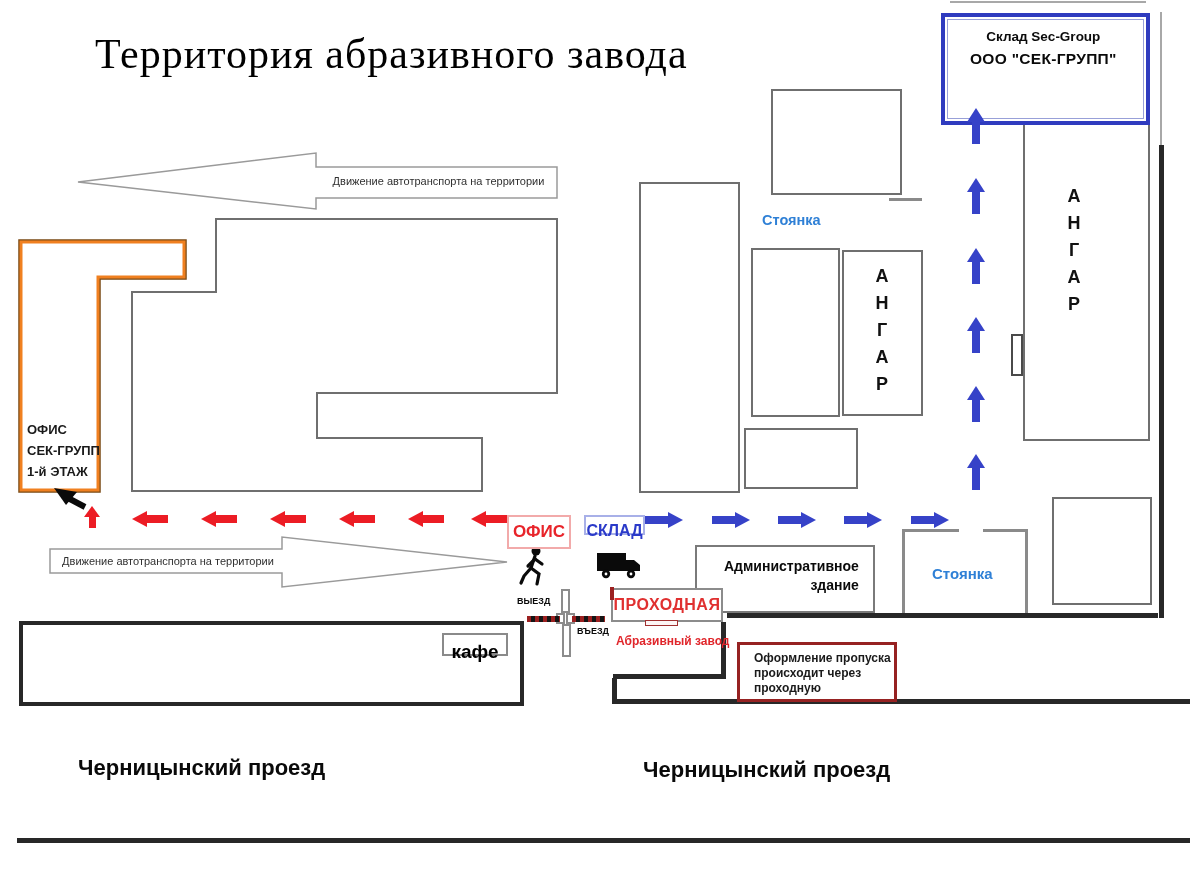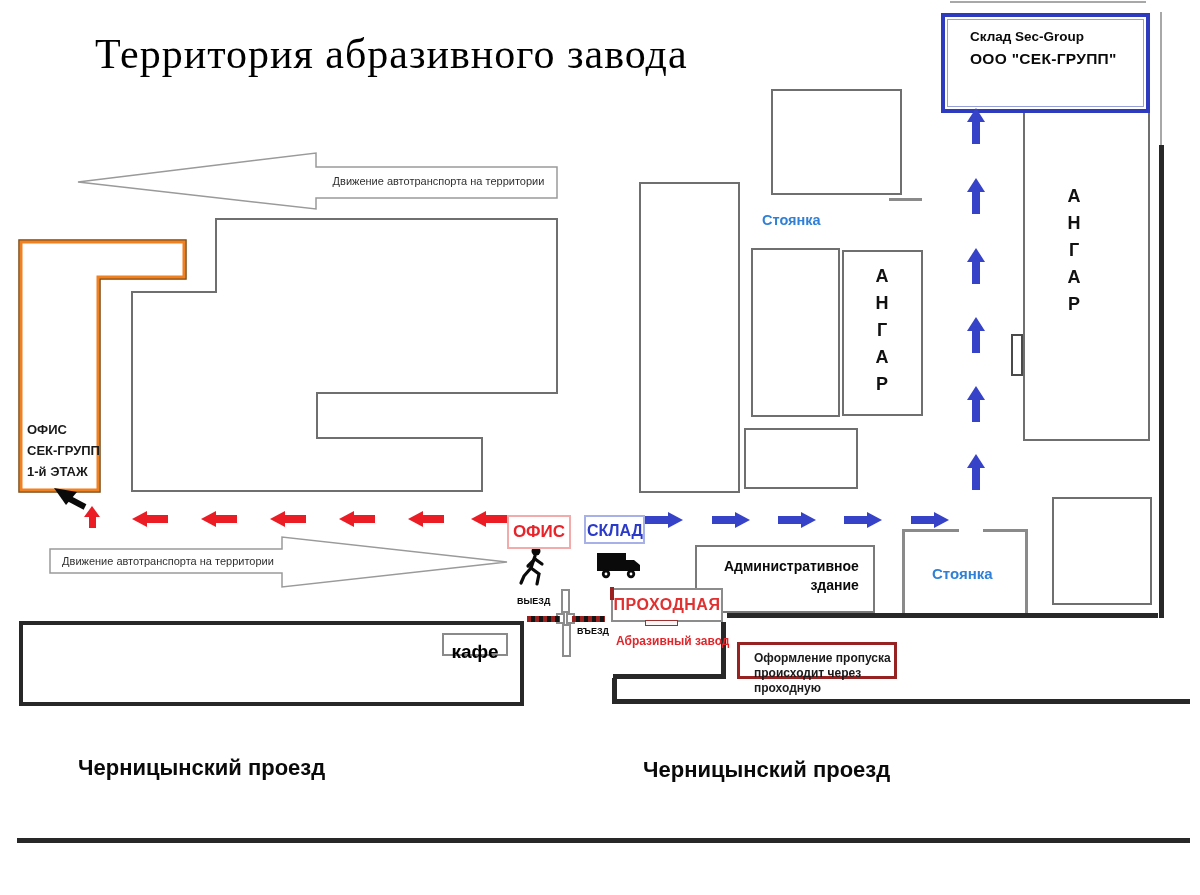--- a/index.html
+++ b/index.html
@@ -23,38 +23,38 @@
            font-size:18px; letter-spacing:7px; color:#111; z-index:5; }
   .blue-lbl { color:#2f80d6; font-weight:bold; }
   .street { font-size:22px; font-weight:bold; color:#0a0a0a; }
   .tinyb  { font-size:9px; font-weight:bold; color:#0a0a0a; }
   .redtxt { color:#e0262b; font-weight:bold; }
 
   
   .office-tag { position:absolute; left:507px; top:515px; width:64px; height:34px; border:2px solid #f2aaaa;
                 box-sizing:border-box; background:#fff; z-index:4; text-align:center; line-height:29px;
                 font-size:17px; font-weight:bold; color:#e8242a; }
-  .sklad-tag  { position:absolute; left:584px; top:515px; width:61px; height:29px; border:2px solid #a8b0e8;
-                box-sizing:border-box; background:#fff; z-index:4; text-align:right; line-height:27px;
+  .sklad-tag  { position:absolute; left:584px; top:515px; width:61px; height:20px; border:2px solid #a8b0e8;
+                box-sizing:border-box; background:#fff; z-index:4; text-align:center; line-height:27px;
                 font-size:16px; font-weight:bold; color:#2b3ac9; }
   .checkpoint { position:absolute; left:611px; top:588px; width:112px; height:34px; border:2px solid #8c8c8c;
                 box-sizing:border-box; background:#fff; z-index:4; text-align:center; line-height:30px;
                 font-size:16px; font-weight:bold; color:#e03030; letter-spacing:.5px; }
   .admin-box  { position:absolute; left:695px; top:545px; width:180px; height:68px; border:2px solid #7a7a7a;
                 box-sizing:border-box; background:#fff; z-index:3; }
   .admin-text { position:absolute; left:27px; top:10px; font-size:14px; font-weight:bold; line-height:19px; color:#0a0a0a;text-align:right; }
-  .pass-box   { position:absolute; left:737px; top:642px; width:160px; height:37px; border:3px solid #962222;
+  .pass-box   { position:absolute; left:737px; top:642px; width:160px; height:60px; border:3px solid #962222;
                 box-sizing:border-box; background:#fff; z-index:3; }
   .pass-text  { position:absolute; left:14px; top:6px; font-size:12px; font-weight:600; line-height:15px; color:#1a1a1a; }
   .cafe-box   { position:absolute; left:442px; top:633px; width:66px; height:23px; border:2px solid #8a8a8a;
                 box-sizing:border-box; background:#fff; z-index:3; text-align:center; line-height:34px;
                 font-size:19px; font-weight:bold; color:#000; }
-  .sec-box    { position:absolute; left:941px; top:13px; width:209px; height:100px; border:4px solid #2f3bbf;
+  .sec-box    { position:absolute; left:941px; top:13px; width:209px; height:112px; border:4px solid #2f3bbf;
                 box-sizing:border-box; background:#fff; z-index:4;
-                box-shadow: inset 0 0 0 2px #ffffff, inset 0 0 0 3px #98a0d8; }
+                box-shadow: inset 0 0 0 2px #ffffff, inset 0 0 0 3px #98a0d8; text-align: center; }
   .sec-inner  { position:absolute; left:25px; top:12px; color:#0a0a0a; }
   .sec-l1 { font-size:13.5px; font-weight:bold; }
   .sec-l2 { font-size:15.5px; font-weight:bold; margin-top:6px; letter-spacing:.3px; }
   .office-text { position:absolute; left:27px; top:419px; width:75px; z-index:5; font-size:13px; font-weight:600;
                  line-height:21px; color:#1a1a1a; }
   .arrow-note { position:absolute; z-index:5; font-size:11px; color:#303030; text-align:center; }
 
   
   .gatebar { position:absolute; background:#fff; border:2px solid #8c8c8c; box-sizing:border-box; z-index:4; }
   .dash    { position:absolute; height:6px; z-index:4;

